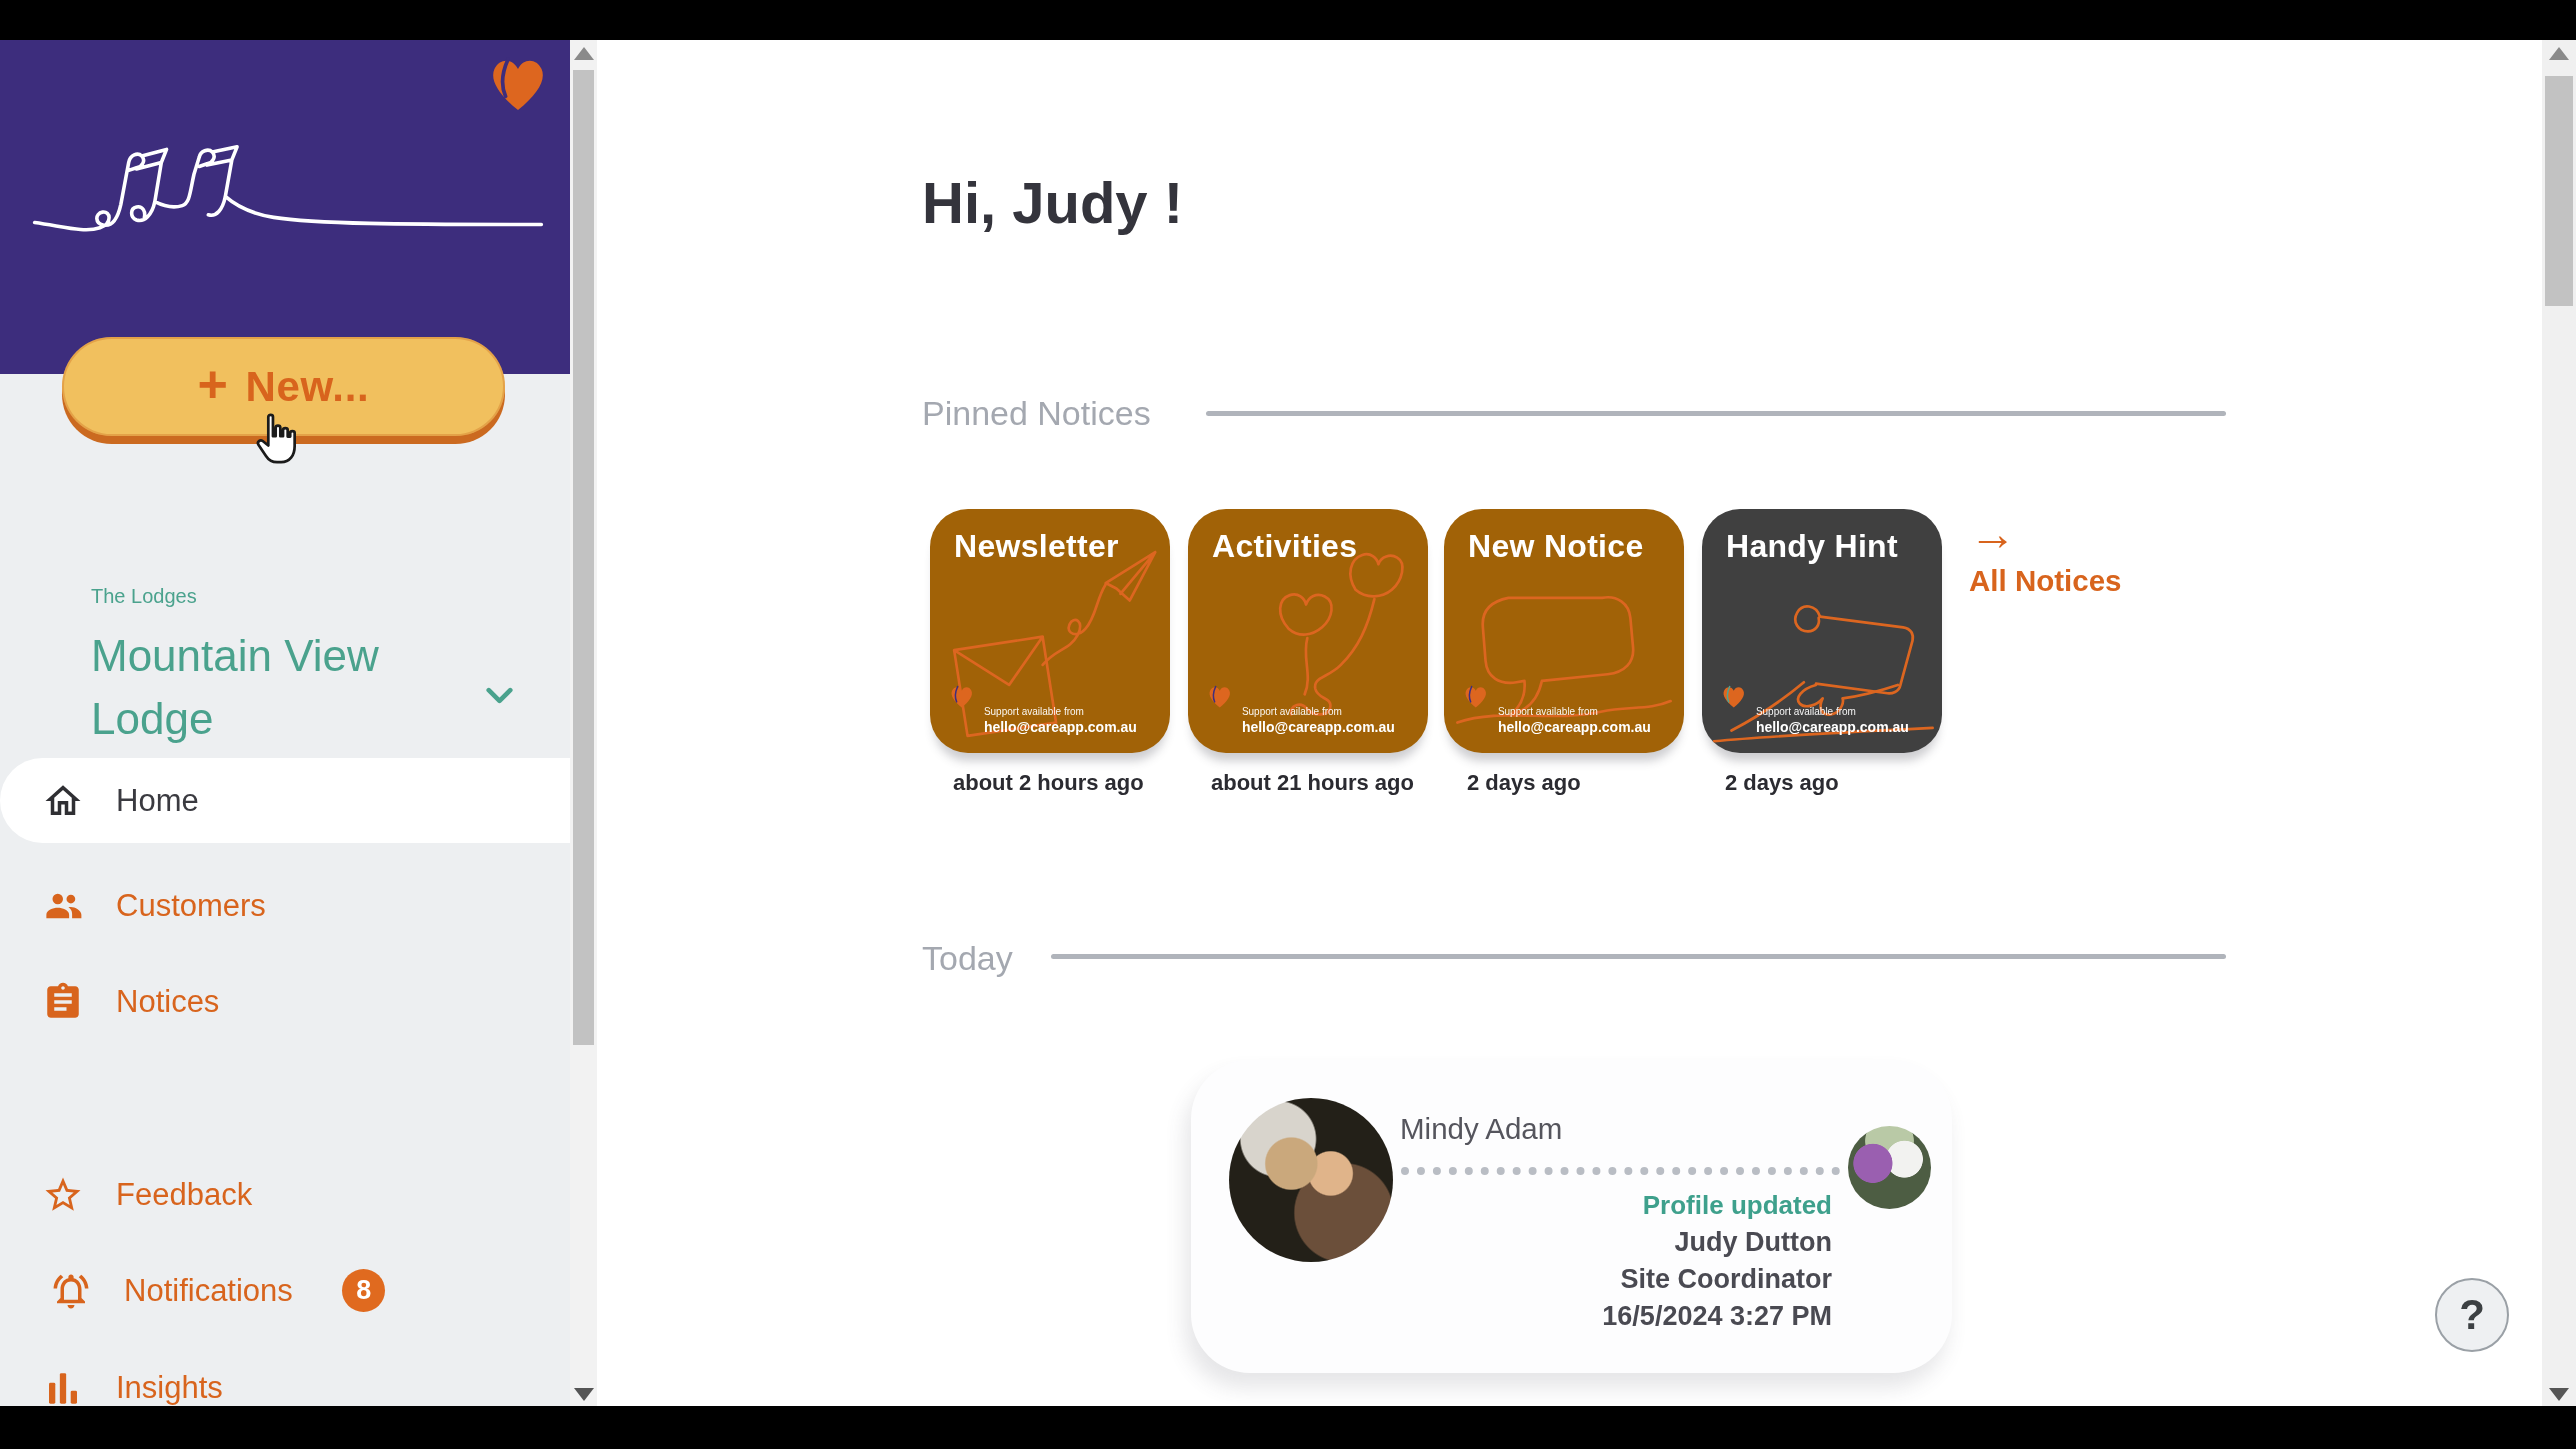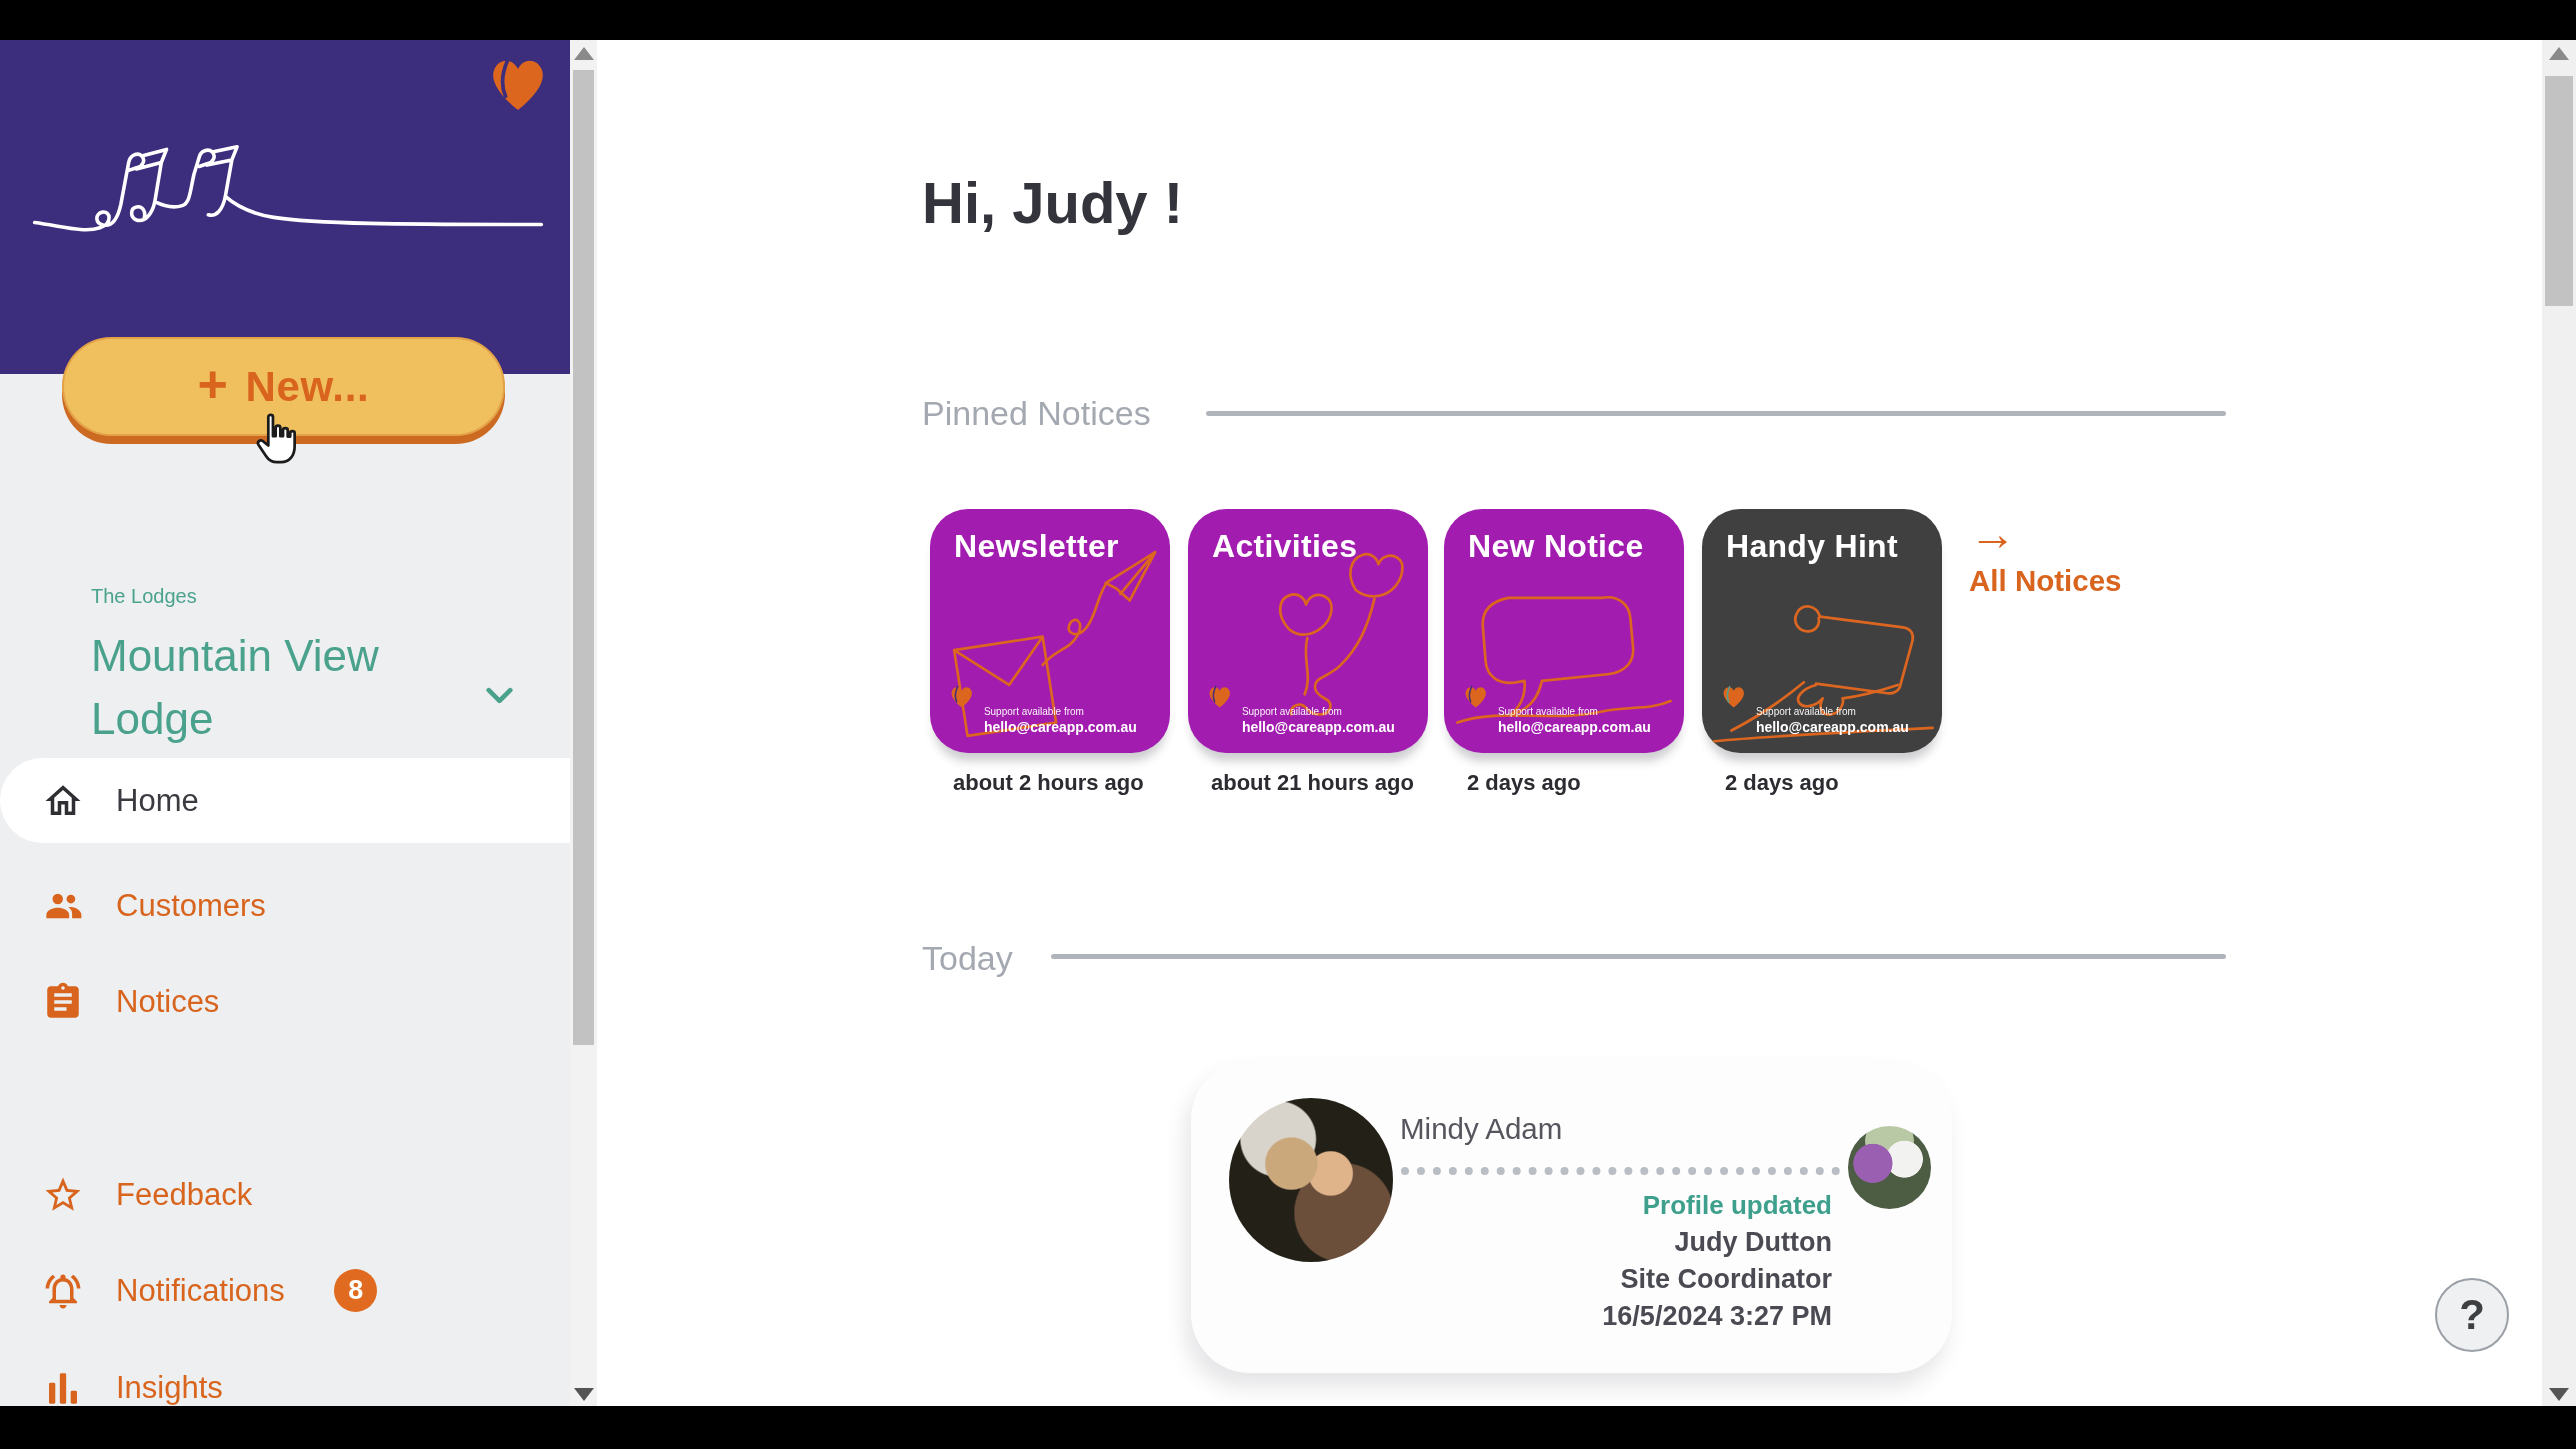--- a/index.html
+++ b/index.html
@@ -51,21 +51,21 @@
 
   
   .main { position:absolute; left:597px; top:40px; width:1945px; height:1366px; background:#fff; }
   .greeting { position:absolute; left:325px; top:129px; font-size:58px; color:#34343C; }
 
   .section-head { position:absolute; font-size:34px; color:#A4A8B0; }
   .divider { position:absolute; height:4.7px; background:#B0B4BB; border-radius:2.7px; }
 
   .card-wrap { position:absolute; top:469px; width:240px; cursor:pointer; }
   .notice-card { position:relative; width:240px; height:244px; border-radius:38px;
-    background:#a21caf; overflow:hidden; box-shadow:0 12px 9.4px -4px rgba(60,60,70,.25); }
+    background:#a16207; overflow:hidden; box-shadow:0 12px 9.4px -4px rgba(60,60,70,.25); }
   .notice-card.teal { background:#404040; }
   .card-title { position:absolute; left:24px; top:20px; width:195px; color:#fff;
     font-size:32px; font-weight:700; line-height:1.1; letter-spacing:0.3px; }
   .card-art { position:absolute; left:0; top:0; width:240px; height:244px; }
   .card-footer { position:absolute; left:19px; bottom:16px; display:flex; gap:9.4px; align-items:center; }
   .card-footer svg { width:25.5px; height:25.5px; }
   .card-footer .l1 { font-size:10px; color:#fff; opacity:.95; line-height:1.35;margin-top:48px; }
   .card-footer .l2 { font-size:14px; color:#fff; font-weight:700; line-height:1.35; }
   .card-time { margin-top:17.4px; padding-left:23px; font-size:22px; font-weight:700; color:#2B2B31; }
 
@@ -157,21 +157,21 @@
     </div>
 
 
     <div class="nav-item" style="top:1112px;">
       <svg class="nicon" viewBox="0 0 24 24">
         <path fill="#D8641D" d="M22 9.24l-7.19-.62L12 2 9.19 8.63 2 9.24l5.46 4.73L5.82 21 12 17.27 18.18 21l-1.63-7.03L22 9.24zM12 15.4l-3.76 2.27 1-4.28-3.32-2.88 4.38-.38L12 6.1l1.71 4.04 4.38.38-3.32 2.88 1 4.28L12 15.4z"></path>
       </svg>
       <span>Feedback</span>
     </div>
 
-    <div class="nav-item" style="top:1208px;">
+    <div class="nav-item" style="top:1208px;margin-left:8px;">
       <svg class="nicon" viewBox="0 0 24 24">
         <path fill="#D8641D" d="M12 22.01c1.1 0 1.99-.89 1.99-1.99h-3.98c0 1.1.89 1.99 1.99 1.99zM18 16v-5c0-3.07-1.63-5.64-4.5-6.32V4c0-.83-.67-1.5-1.5-1.5s-1.5.67-1.5 1.5v.68C7.64 5.36 6 7.92 6 11v5l-2 2v1h16v-1l-2-2zm-2 1H8v-6c0-2.48 1.51-4.5 4-4.5s4 2.02 4 4.5v6zM7.58 4.08L6.15 2.65C3.75 4.48 2.17 7.3 2.03 10.5h2c.15-2.65 1.51-4.97 3.55-6.42zm12.39 6.42h2c-.15-3.2-1.73-6.02-4.12-7.85l-1.42 1.43c2.02 1.45 3.39 3.77 3.54 6.42z"></path>
       </svg>
       <span>Notifications</span>
       <span class="badge">8</span>
     </div>
 
     <div class="nav-item" style="top:1305px;">
       <svg class="nicon" viewBox="0 0 24 24">
         <rect x="4" y="9" width="3.6" height="12" rx="0.8" fill="#D8641D"></rect>

